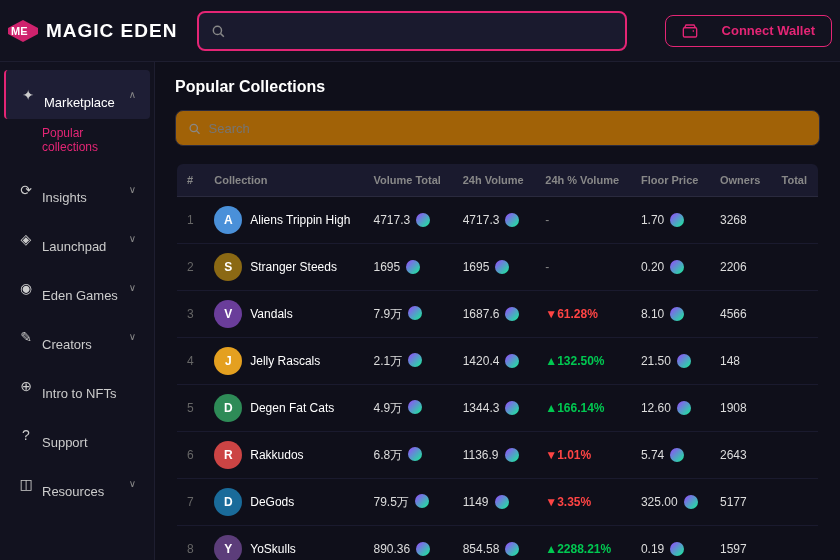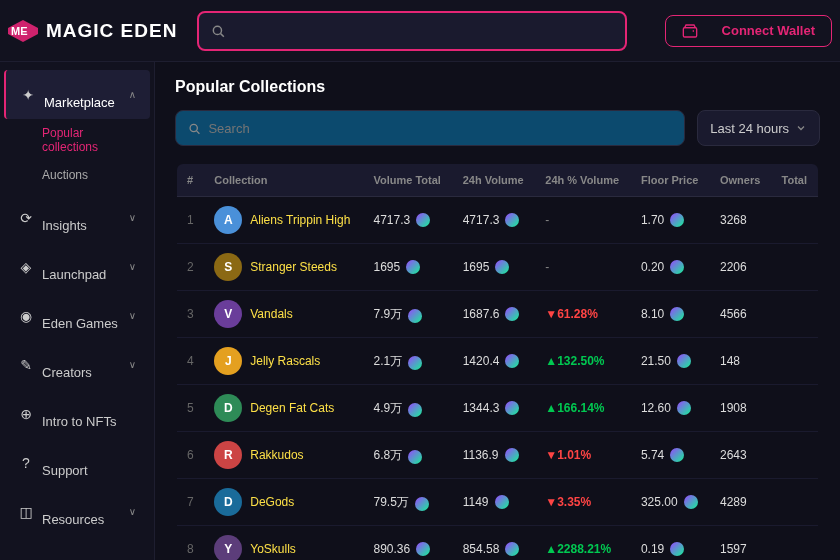--- a/index.html
+++ b/index.html
@@ -165,21 +165,21 @@
     .filter-row {
       display: flex;
       align-items: center;
       gap: 12px;
       margin-bottom: 16px;
     }
     .filter-search {
       flex: 1;
       display: flex;
       align-items: center;
-      background: #0c4a6e;
+      background: #a16207;
       border: 1px solid #2a2a3e;
       border-radius: 8px;
       padding: 0 12px;
       height: 36px;
       gap: 8px;
     }
     .filter-search input {
       background: transparent;
       border: none;
       outline: none;
@@ -242,36 +242,36 @@
       flex-shrink: 0;
       display: flex;
       align-items: center;
       justify-content: center;
       font-size: 12px;
       font-weight: 700;
       color: #fff;
     }
     .collection-name {
       font-weight: 500;
-      color: #fde047;
+      color: #ffffff;
     }
 
     .sol-icon {
       display: inline-block;
       width: 14px;
       height: 14px;
       background: linear-gradient(135deg, #9945ff, #14f195);
       border-radius: 50%;
       vertical-align: middle;
       margin-left: 3px;
       flex-shrink: 0;
     }
     .value-with-sol {
       display: flex;
-      align-items: flex-end;
+      align-items: flex-start;
       gap: 3px;
     }
     .pct-up { color: #00c851; font-weight: 600; }
     .pct-down { color: #ff4444; font-weight: 600; }
     .pct-neutral { color: #888; }
   </style>
 </head>
 <body>
 
 <div class="header">
@@ -308,21 +308,20 @@
 
     <div class="sidebar-section">
       <div class="sidebar-item active">
         <div class="sidebar-item-left">
           <span class="sidebar-item-icon">✦</span>
           <span class="sidebar-item-label">Marketplace</span>
         </div>
         <span class="chevron">∧</span>
       </div>
       <div class="sub-item active-sub">Popular collections</div>
-      <div class="sub-item">Auctions</div>
     </div>
 
     <div class="sidebar-item">
       <div class="sidebar-item-left">
         <span class="sidebar-item-icon">⟳</span>
         <span class="sidebar-item-label">Insights</span>
       </div>
       <span class="chevron">∨</span>
     </div>
 
@@ -376,26 +375,20 @@
   <div class="main-content">
     <div class="page-title">Popular Collections</div>
 
     <div class="filter-row">
       <div class="filter-search">
         <svg width="13" height="13" viewBox="0 0 24 24" fill="none" stroke="#888" stroke-width="2.5">
           <circle cx="11" cy="11" r="7"></circle>
             <line x1="16.5" y1="16.5" x2="22" y2="22"></line>
         </svg>
         <input type="text" placeholder="Search" style="">
-      </div>
-      <div class="filter-dropdown">
-        <span>Last 24 hours</span>
-        <svg width="12" height="12" viewBox="0 0 24 24" fill="none" stroke="#888" stroke-width="2.5">
-          <polyline points="6 9 12 15 18 9"></polyline>
-        </svg>
       </div>
     </div>
 
     <table class="collections-table">
       <thead>
         <tr>
           <th>#</th>
           <th>Collection</th>
           <th>Volume Total</th>
           <th>24h Volume</th>
@@ -606,21 +599,21 @@
                 <span class="sol-icon"></span>
               </div>
     </td>
     <td><span class="pct-down">▼3.35%</span></td>
     <td>
       <div class="value-with-sol">
                 <span>325.00</span>
                 <span class="sol-icon"></span>
               </div>
     </td>
-    <td>4289</td>
+    <td>5177</td>
     <td></td>
   </tr>
           <tr>
     <td><span class="row-num">8</span></td>
     <td>
       <div class="collection-cell">
         <div class="collection-avatar" style="background:#5c3d7a">Y</div>
         <span class="collection-name">YoSkulls</span>
       </div>
     </td>

